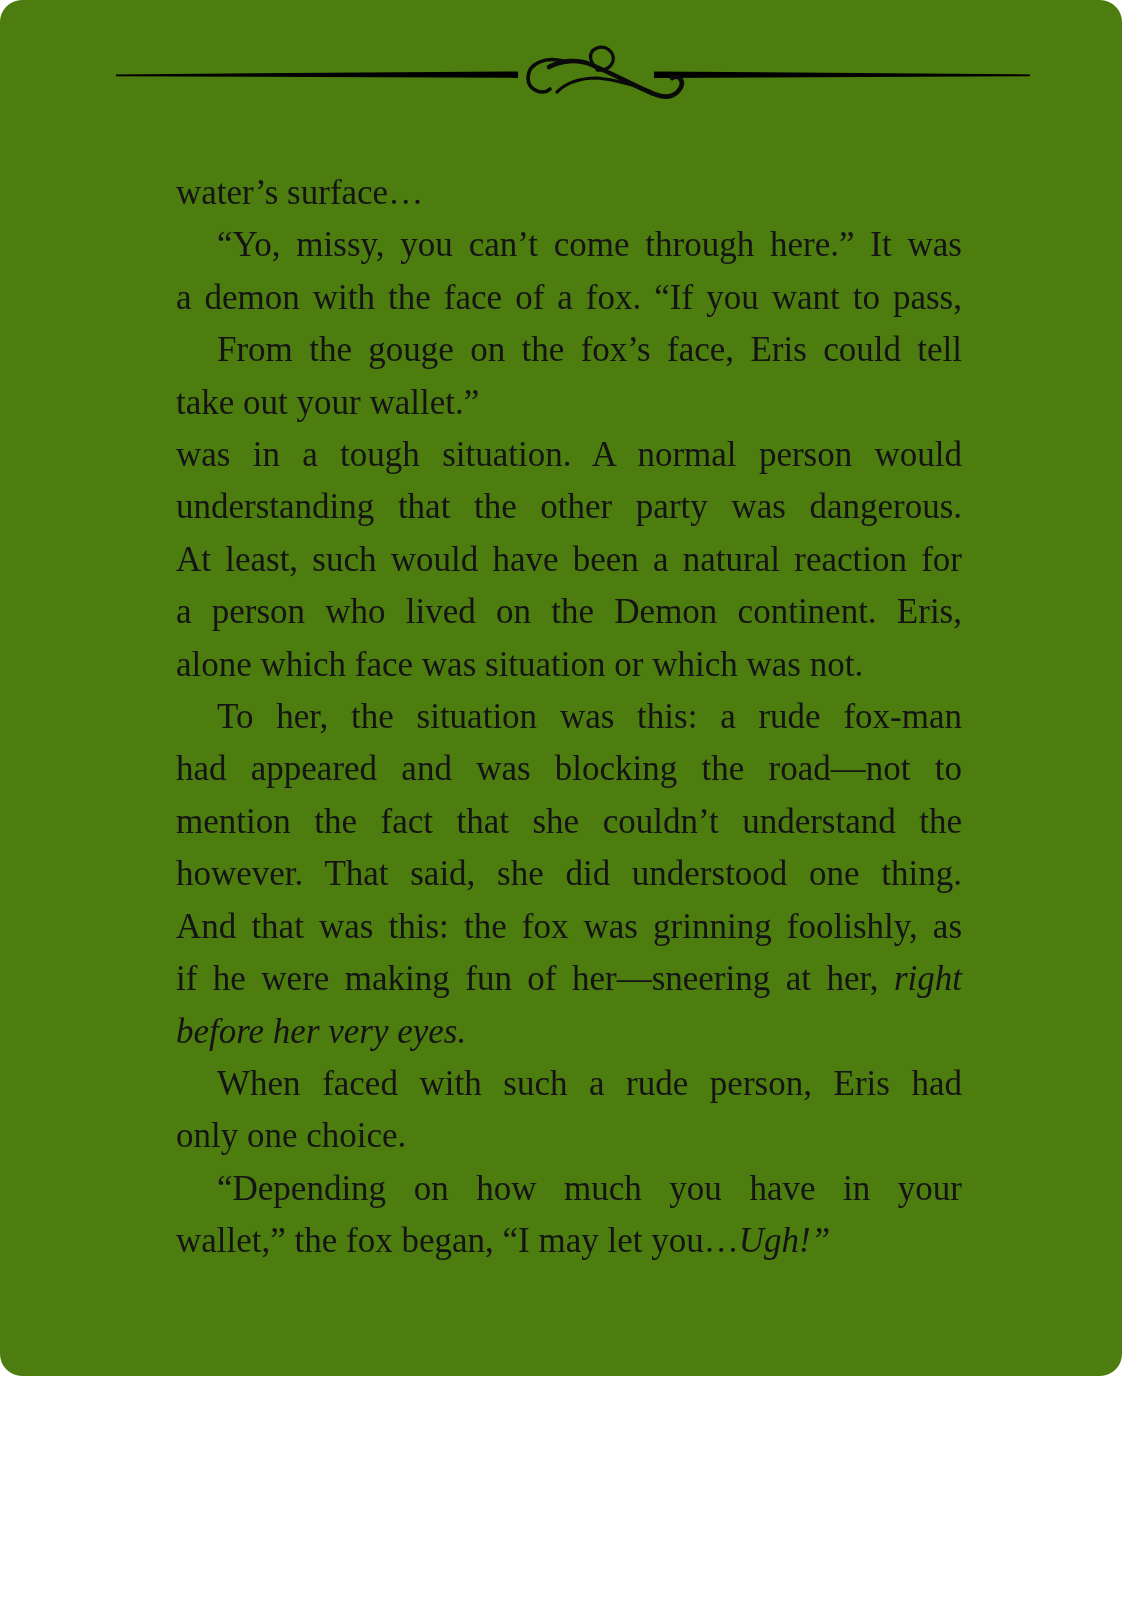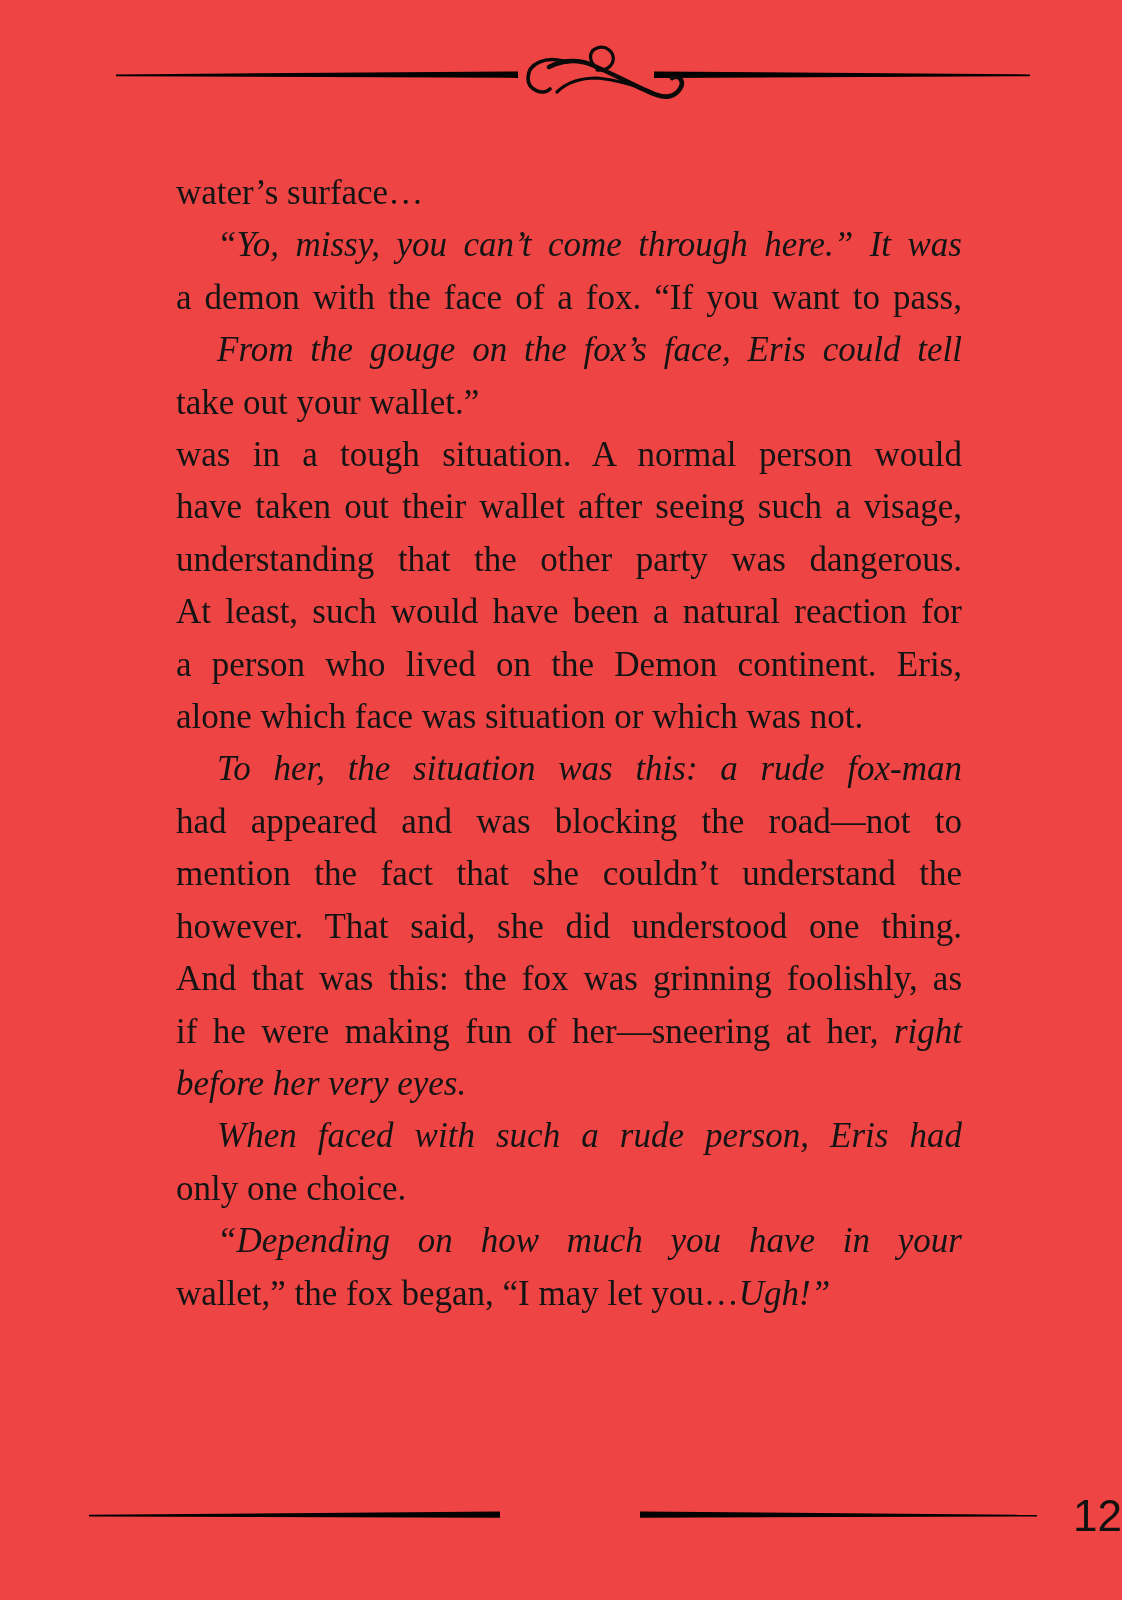--- a/index.html
+++ b/index.html
@@ -3,25 +3,26 @@
 <meta charset="utf-8">
 <style>
   html, body {
     margin: 0;
     padding: 0;
     background: #ffffff;
   }
   .page {
     position: relative;
     width: 1122px;
-    height: 1600px;
-    background: #ef4444;
+    height: 1376px;
+    background: #4d7c0f;
     color: #141414;
     font-family: "Liberation Serif", "DejaVu Serif", serif;
     overflow: hidden;
+    border-radius: 22px;
   }
   .decor {
     position: absolute;
     left: 0;
     top: 0;
     width: 1122px;
     height: 1600px;
     pointer-events: none;
   }
   .text-block {
@@ -37,21 +38,20 @@
     text-align-last: justify;
     -moz-text-align-last: justify;
   }
   .line.l {
     text-align: left;
     text-align-last: left;
     -moz-text-align-last: left;
   }
   .line.ind {
     text-indent: 41px;
-    font-style: italic;
   }
   .it {
     font-style: italic;
   }
   .page-number {
     position: absolute;
     left: 0;
     top: 1493px;
     width: 1122px;
     text-align: right;
@@ -83,21 +83,20 @@
     </g>
   </svg>
 
   <main class="text-block">
       <div class="line l"><span>water’s surface…</span></div>
       <div class="line ind"><span>“Yo, missy, you can’t come through here.” It was</span></div>
       <div class="line"><span>a demon with the face of a fox. “If you want to pass,</span></div>
       <div class="line ind"><span>From the gouge on the fox’s face, Eris could tell</span></div>
       <div class="line l"><span>take out your wallet.”</span></div>
       <div class="line"><span>was in a tough situation. A normal person would</span></div>
-      <div class="line"><span>have taken out their wallet after seeing such a visage,</span></div>
       <div class="line"><span>understanding that the other party was dangerous.</span></div>
       <div class="line"><span>At least, such would have been a natural reaction for</span></div>
       <div class="line"><span>a person who lived on the Demon continent. Eris,</span></div>
       <div class="line l"><span>alone which face was situation or which was not.</span></div>
       <div class="line ind"><span>To her, the situation was this: a rude fox-man</span></div>
       <div class="line"><span>had appeared and was blocking the road—not to</span></div>
       <div class="line"><span>mention the fact that she couldn’t understand the</span></div>
       <div class="line"><span>however. That said, she did understood one thing.</span></div>
       <div class="line"><span>And that was this: the fox was grinning foolishly, as</span></div>
       <div class="line"><span>if he were making fun of her—sneering at her, </span><span class="it">right</span></div>

